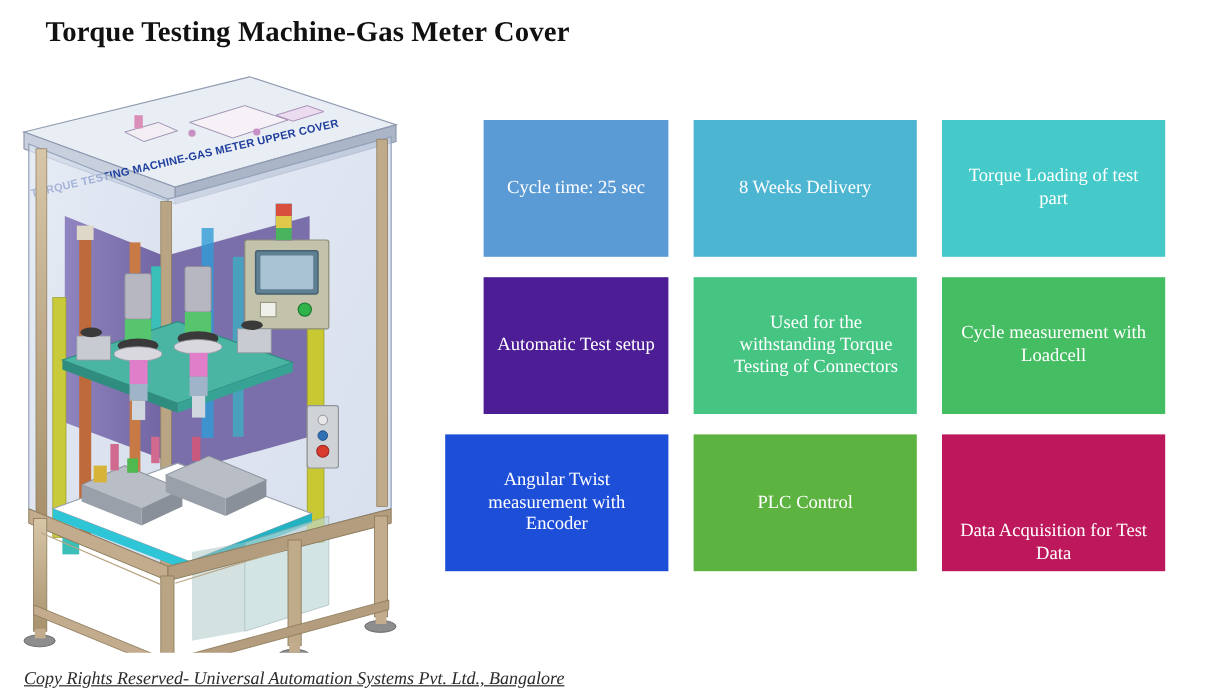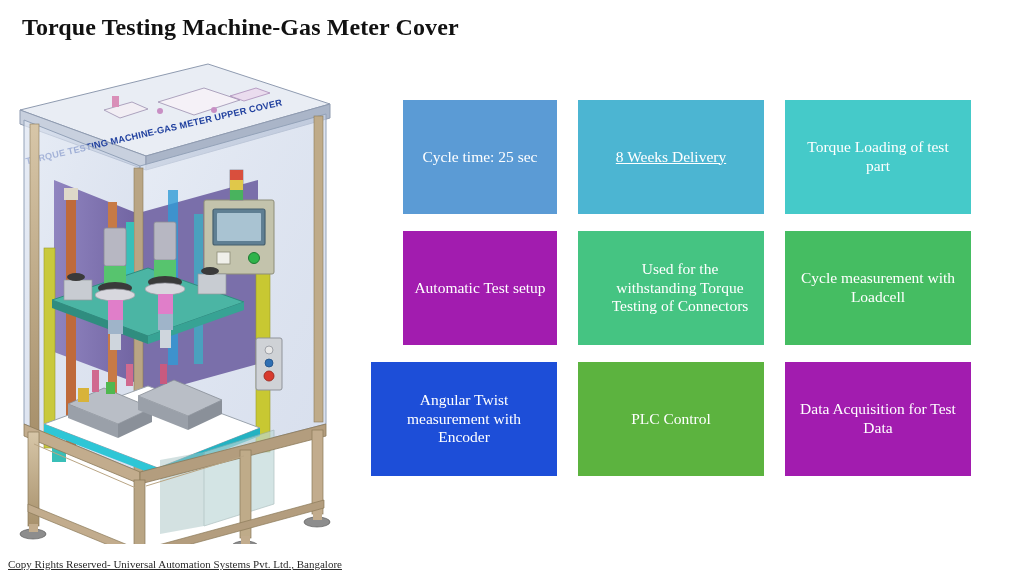--- a/index.html
+++ b/index.html
@@ -11,38 +11,39 @@
     width: 1024px;
     height: 576px;
     position: relative;
     overflow: hidden;
     font-family: "Liberation Serif", "DejaVu Serif", serif;
   }
 
   
   .slide-title {
     position: absolute;
-    left: 22px;
+    left: 38px;
     top: 14px;
     font-size: 24px;
     font-weight: bold;
     color: #111111;
     letter-spacing: 0.1px;
     white-space: nowrap;
   }
 
   
   .footer {
     position: absolute;
-    left: 8px;
+    left: 20px;
     top: 558px;
-    font-size: 11px;
+    font-size: 15px;
     color: #2b2b2b;
     text-decoration: underline;
     white-space: nowrap;
+    font-style: italic;
   }
 
   
   .machine-figure {
     position: absolute;
     left: 8px;
     top: 52px;
     width: 350px;
     height: 492px;
   }
@@ -241,39 +242,39 @@
         <rect x="305" y="460" width="9" height="8" fill="#c2ac8d" stroke="none"></rect>
       </g>
     </g>
   </svg>
 </div>
 
 <div class="tile-grid">
   <div class="tile" style="background-color: rgb(91, 155, 213); margin-left: 32px;">
     <span>Cycle time: 25 sec</span>
   </div>
-  <div class="tile" style="background-color: rgb(76, 181, 210); text-decoration: underline;">
+  <div class="tile" style="background-color: rgb(76, 181, 210);">
     <span>8 Weeks Delivery</span>
   </div>
   <div class="tile" style="background-color: rgb(69, 202, 201);">
     <span>Torque Loading of test part</span>
   </div>
-  <div class="tile" style="background-color: #a21caf; margin-left: 32px;">
+  <div class="tile" style="background-color: #4c1d95; margin-left: 32px;">
     <span>Automatic Test setup</span>
   </div>
   <div class="tile" style="background-color: rgb(69, 196, 130); padding-left: 28px;">
     <span>Used for the withstanding Torque Testing of Connectors</span>
   </div>
   <div class="tile" style="background-color: rgb(69, 189, 98);">
     <span>Cycle measurement with Loadcell</span>
   </div>
   <div class="tile" style="background-color: #1d4ed8;">
     <span>Angular Twist measurement with Encoder</span>
   </div>
   <div class="tile" style="background-color: rgb(92, 179, 63); justify-content: center;">
     <span>PLC Control</span>
   </div>
-  <div class="tile" style="background-color: #a21caf;">
+  <div class="tile" style="background-color: #be185d; align-items: flex-end;">
     <span>Data Acquisition for Test Data</span>
   </div>
 </div>
 
 <div class="footer">Copy Rights Reserved- Universal Automation Systems Pvt. Ltd., Bangalore</div>
 
 </body></html>

